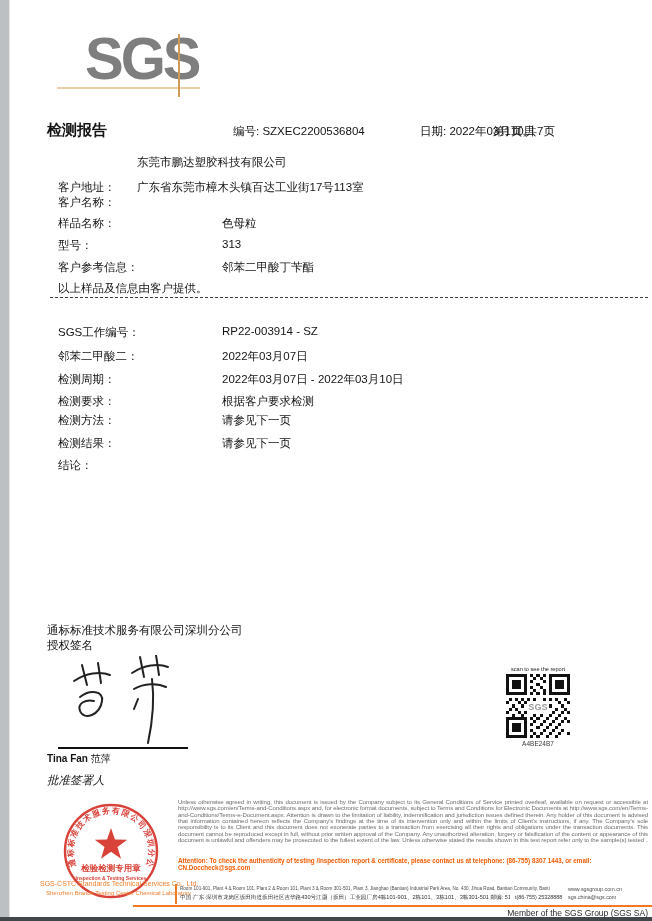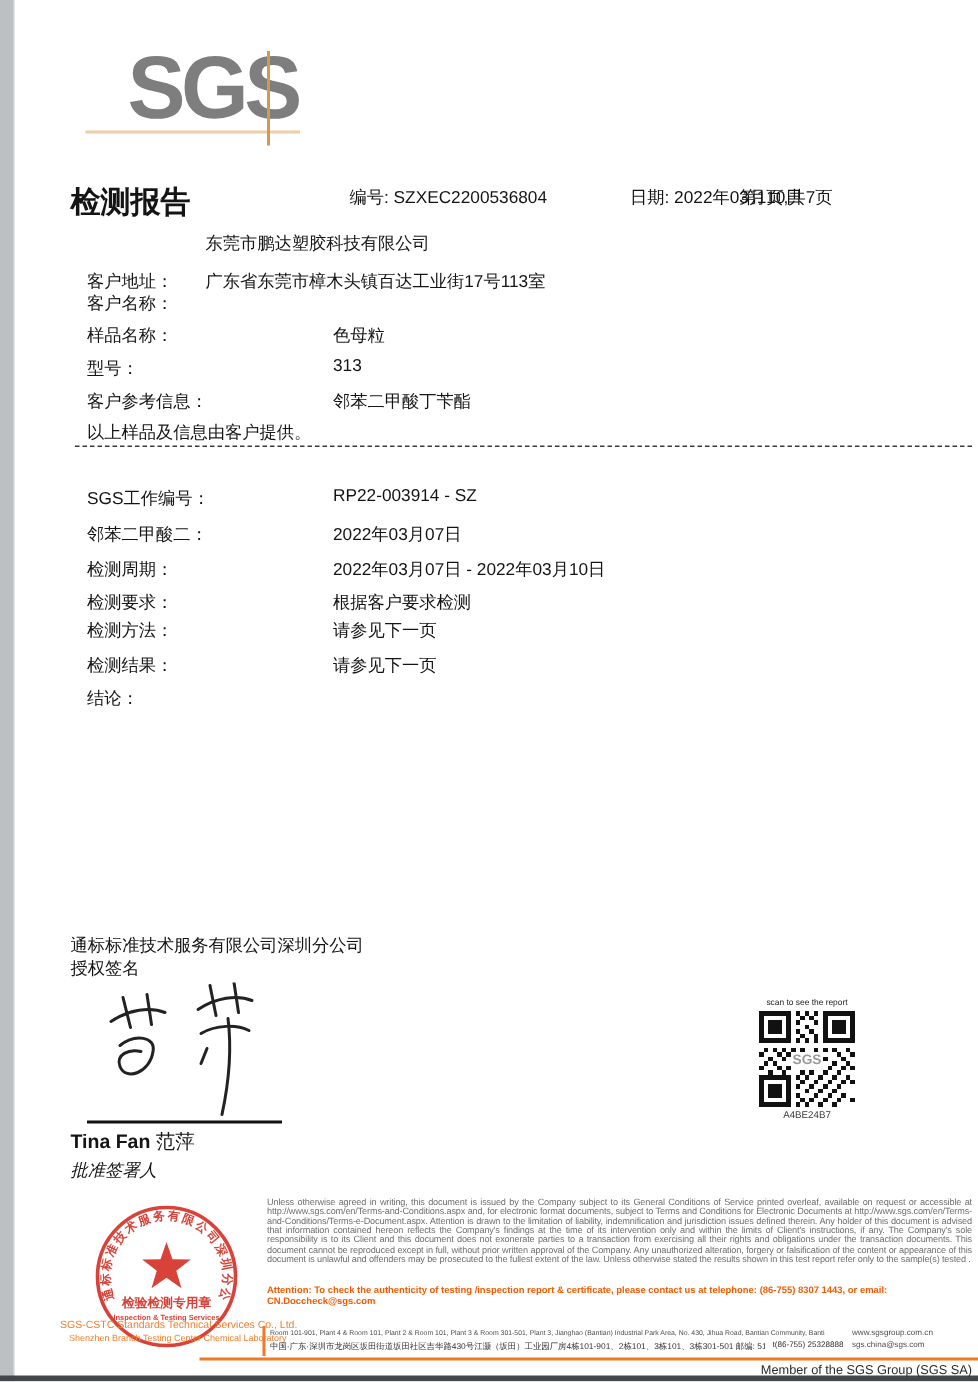--- a/index.html
+++ b/index.html
@@ -8,30 +8,30 @@
     font-family:"Liberation Sans",sans-serif;color:#141414;overflow:hidden;
   }
   .edge-left{position:absolute;left:0;top:0;width:9px;height:921px;background:#bcc0c3;border-right:1px solid #e3e3e3;}
   .edge-bottom{position:absolute;left:0;bottom:0;width:652px;height:4px;background:#41474b;}
   .abs{position:absolute;}
   
   .logo{left:85px;top:30px;font-size:58px;font-weight:bold;color:#7e7e7e;letter-spacing:-3px;line-height:1;transform:scaleY(1.02);}
   .logo-hline{left:57px;top:87px;width:143px;height:2px;background:#eccda6;}
   .logo-vline{left:178px;top:34px;width:2px;height:63px;background:#cf9a52;}
   
-  .title{left:47px;top:121px;font-size:20px;font-weight:bold;}
+  .title{left:47px;top:121px;font-size:15px;font-weight:bold;}
   .hmeta{top:124px;font-size:11.5px;}
   
   .lbl{font-size:11.5px;}
   .val{font-size:11.5px;}
   .dashed{left:50px;top:297px;width:598px;border-top:1.5px dashed #3a3a3a;height:0;}
   .conclusion{left:222px;top:454px;width:412px;font-size:11.5px;line-height:16.8px;text-align:justify;}
   
   .sig-line{left:58px;top:747px;width:130px;height:2px;background:#101010;}
-  .sig-name{left:47px;top:752px;font-size:13px;}
+  .sig-name{left:47px;top:752px;font-size:10px;}
   .sig-name b{font-weight:bold;}
   
   .qr-caption{left:504px;top:666px;width:68px;font-size:5.6px;text-align:center;color:#222;}
   .qr-code{left:506px;top:674px;}
   .qr-label{left:504px;top:740px;width:68px;font-size:6.5px;text-align:center;color:#3a3a3a;}
   
   .legal{left:178px;top:799px;width:470px;font-size:6.1px;line-height:6.35px;color:#6f6f6f;text-align:justify;letter-spacing:-0.1px;}
   .attention{left:178px;top:857px;width:470px;font-size:6.3px;line-height:7px;color:#f25b02;font-weight:bold;}
   .f-company{left:40px;top:880px;font-size:7px;color:#f08030;}
   .f-lab{left:46px;top:890px;font-size:6px;color:#f08030;}

